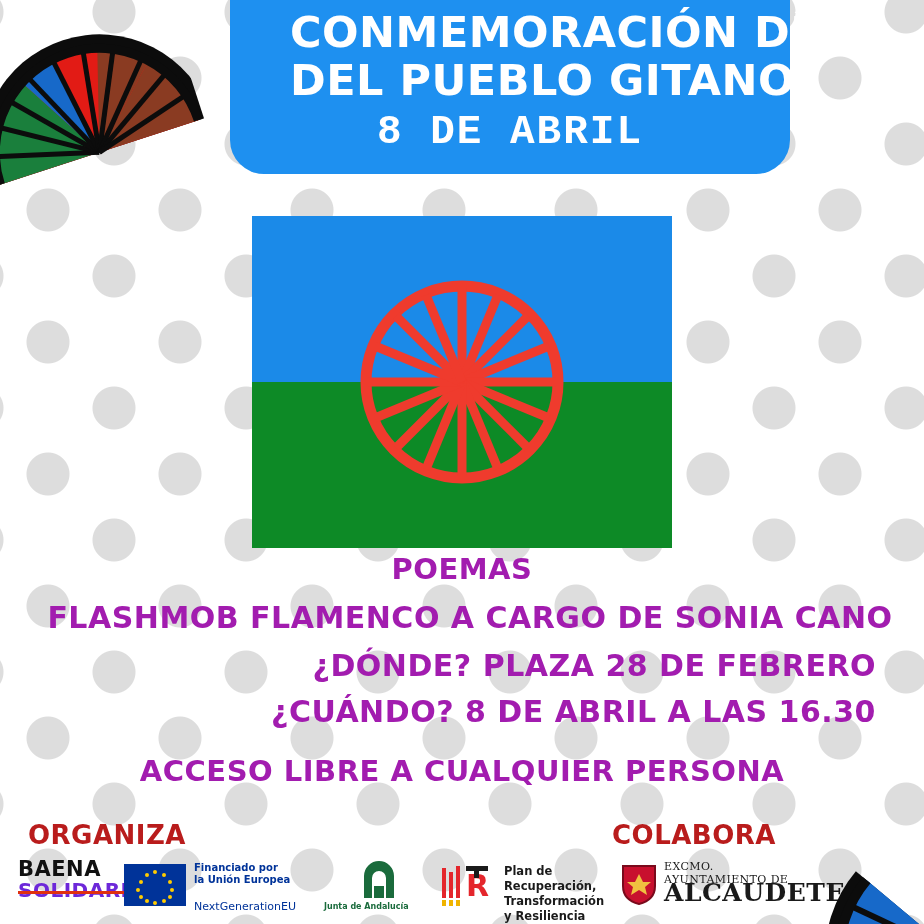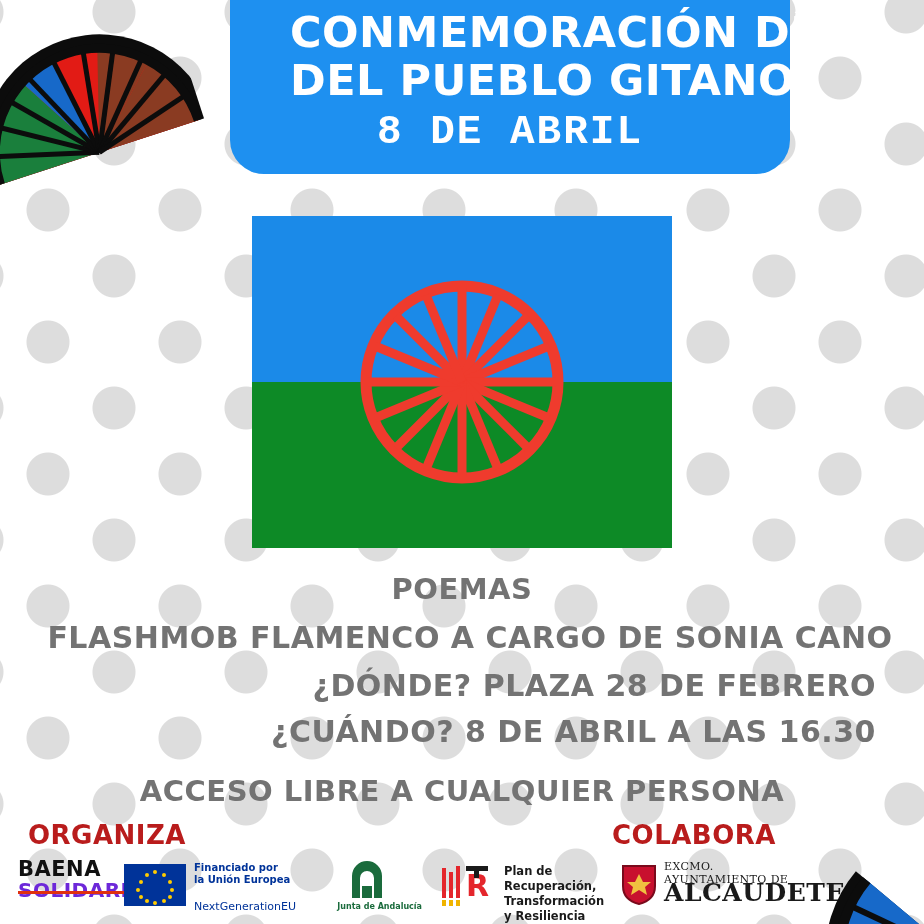--- a/index.html
+++ b/index.html
@@ -76,26 +76,25 @@
     left: 50%;
     top: 50%;
     width: 212px;
     height: 212px;
     margin-left: -106px;
     margin-top: -106px;
   }
   
   .prog {
     position: absolute;
-    color: #737373;
+    color: #a21caf;
     font-family: "DejaVu Sans", sans-serif;
     font-weight: bold;
     text-transform: uppercase;
     white-space: nowrap;
-    margin-top: 20px;
   }
   #line-poemas {
     left: 0; right: 0;
     top: 552px;
     text-align: center;
     font-size: 29px;
     letter-spacing: 0.5px;
   }
   #line-flashmob {
     left: 16px; right: 0;
@@ -201,21 +200,21 @@
     line-height: 1.2;
   }
   #logo-eu .eu-sub {
     position: absolute;
     left: 70px; top: 42px;
     color: #003399;
     font-family: "DejaVu Sans", sans-serif;
     font-size: 11px;
   }
   
-  #logo-junta { left: 312px; width: 110px; text-align: right; }
+  #logo-junta { left: 324px; width: 110px; text-align: left; }
   #logo-junta .junta-mark {
     position: relative;
     width: 46px; height: 40px;
     margin: 2px auto 0 auto;
   }
   #logo-junta .junta-text {
     font-family: "DejaVu Sans", sans-serif;
     font-size: 8px;
     color: #1a6b3c;
     font-weight: bold;

